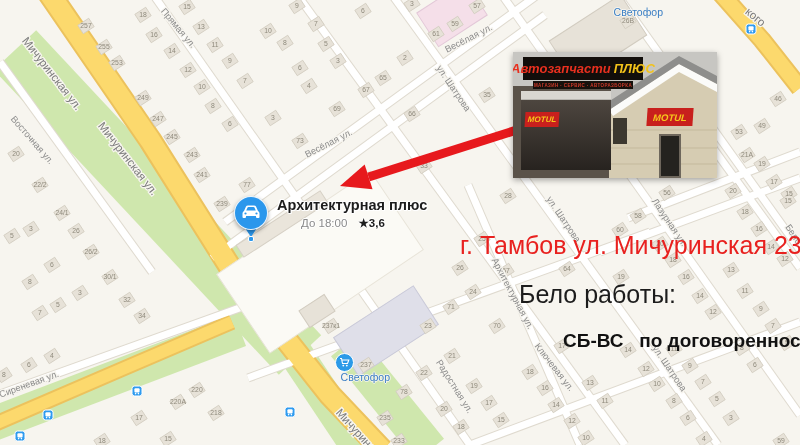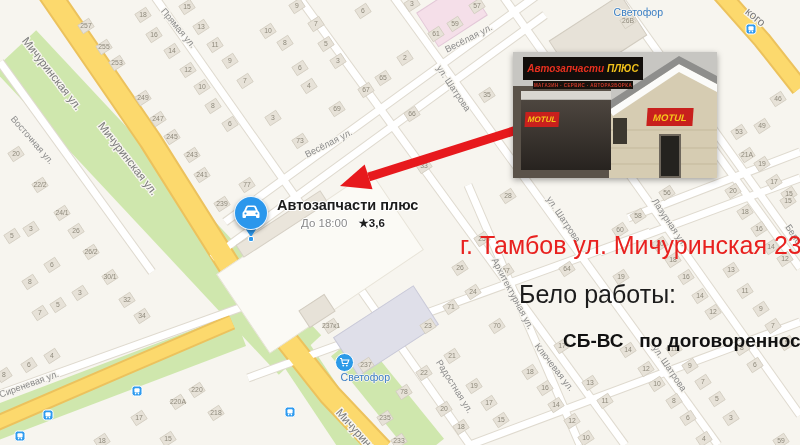--- a/index.html
+++ b/index.html
@@ -31,21 +31,21 @@
   .poi-svetofor{left:573px;top:6px;}
   .poi-kemi-text{left:300px;top:371px;}
   .poi-kemi-icon{position:absolute;left:335px;top:353px;width:19px;height:19px;border-radius:50%;
     background:#2b9ae8;border:1px solid #fff;display:flex;align-items:center;justify-content:center;}
 
   
   .photo{position:absolute;left:513px;top:52px;width:204px;height:126px;background:#c7c6c2;
     overflow:hidden;box-shadow:0 2px 6px rgba(0,0,0,.35);}
   .ph-sign{position:absolute;left:10px;top:5px;width:120px;height:23px;background:#120e0b;
     display:flex;align-items:center;justify-content:center;white-space:nowrap;
-    font-style:italic;font-weight:700;font-size:10px;}
+    font-style:italic;font-weight:700;font-size:13px;}
   .ph-sign .red{color:#e8301f;}
   .ph-sign .yellow{color:#f2c21a;margin-left:3px;}
   .ph-sub{position:absolute;left:20px;top:29px;width:100px;height:8px;background:#16110d;
     color:#d03a2a;font-size:4.5px;font-weight:700;letter-spacing:.4px;
     display:flex;align-items:center;justify-content:center;white-space:nowrap;overflow:hidden;}
   .ph-band{position:absolute;left:8px;top:39px;width:90px;height:9px;background:#d9d7d1;
     border-bottom:1px solid #b9b7b1;}
   .ph-banner{position:absolute;left:8px;top:48px;width:90px;height:70px;
     background:linear-gradient(#4d463f,#27231f);}
   .motul{position:absolute;background:#c8201d;color:#f5c51c;font-style:italic;font-weight:700;
@@ -505,21 +505,21 @@
   <div class="pin-circle">
     <svg width="22" height="22" viewBox="0 0 22 22">
       <path d="M4,9 L6,4.5 Q6.5,3.5 8,3.5 L14,3.5 Q15.5,3.5 16,4.5 L18,9 Q19.5,9.5 19.5,11.5 L19.5,15 Q19.5,16 18.5,16 L17,16 Q16,16 16,15 L16,14 L6,14 L6,15 Q6,16 5,16 L3.5,16 Q2.5,16 2.5,15 L2.5,11.5 Q2.5,9.5 4,9 Z" fill="#fff"></path>
       <path d="M6.2,8.5 L7.5,5.5 Q7.8,5 8.5,5 L13.5,5 Q14.2,5 14.5,5.5 L15.8,8.5 Z" fill="#2b97ec"></path>
       <circle cx="5.5" cy="11.5" r="1.1" fill="#2b97ec"></circle>
       <circle cx="16.5" cy="11.5" r="1.1" fill="#2b97ec"></circle>
     </svg>
   </div>
   <div class="pin-dot"></div>
   <div class="pin-label">
-    <div class="pin-title">Автозапчасти плюс</div>
+    <div class="pin-title">Архитектурная плюс</div>
     <div class="pin-sub">
       <span class="pin-hours">До 18:00</span>
       <span class="pin-rating">★3,6</span>
     </div>
   </div>
 
   <div class="poi-text poi-svetofor">Светофор</div>
   <div class="poi-kemi-icon">
     <svg width="11" height="11" viewBox="0 0 11 11">
       <path d="M1,1.5 L2.5,1.5 L3.5,6.5 L8.5,6.5 L9.8,3 L3,3" fill="none" stroke="#fff" stroke-width="1.1"></path>

